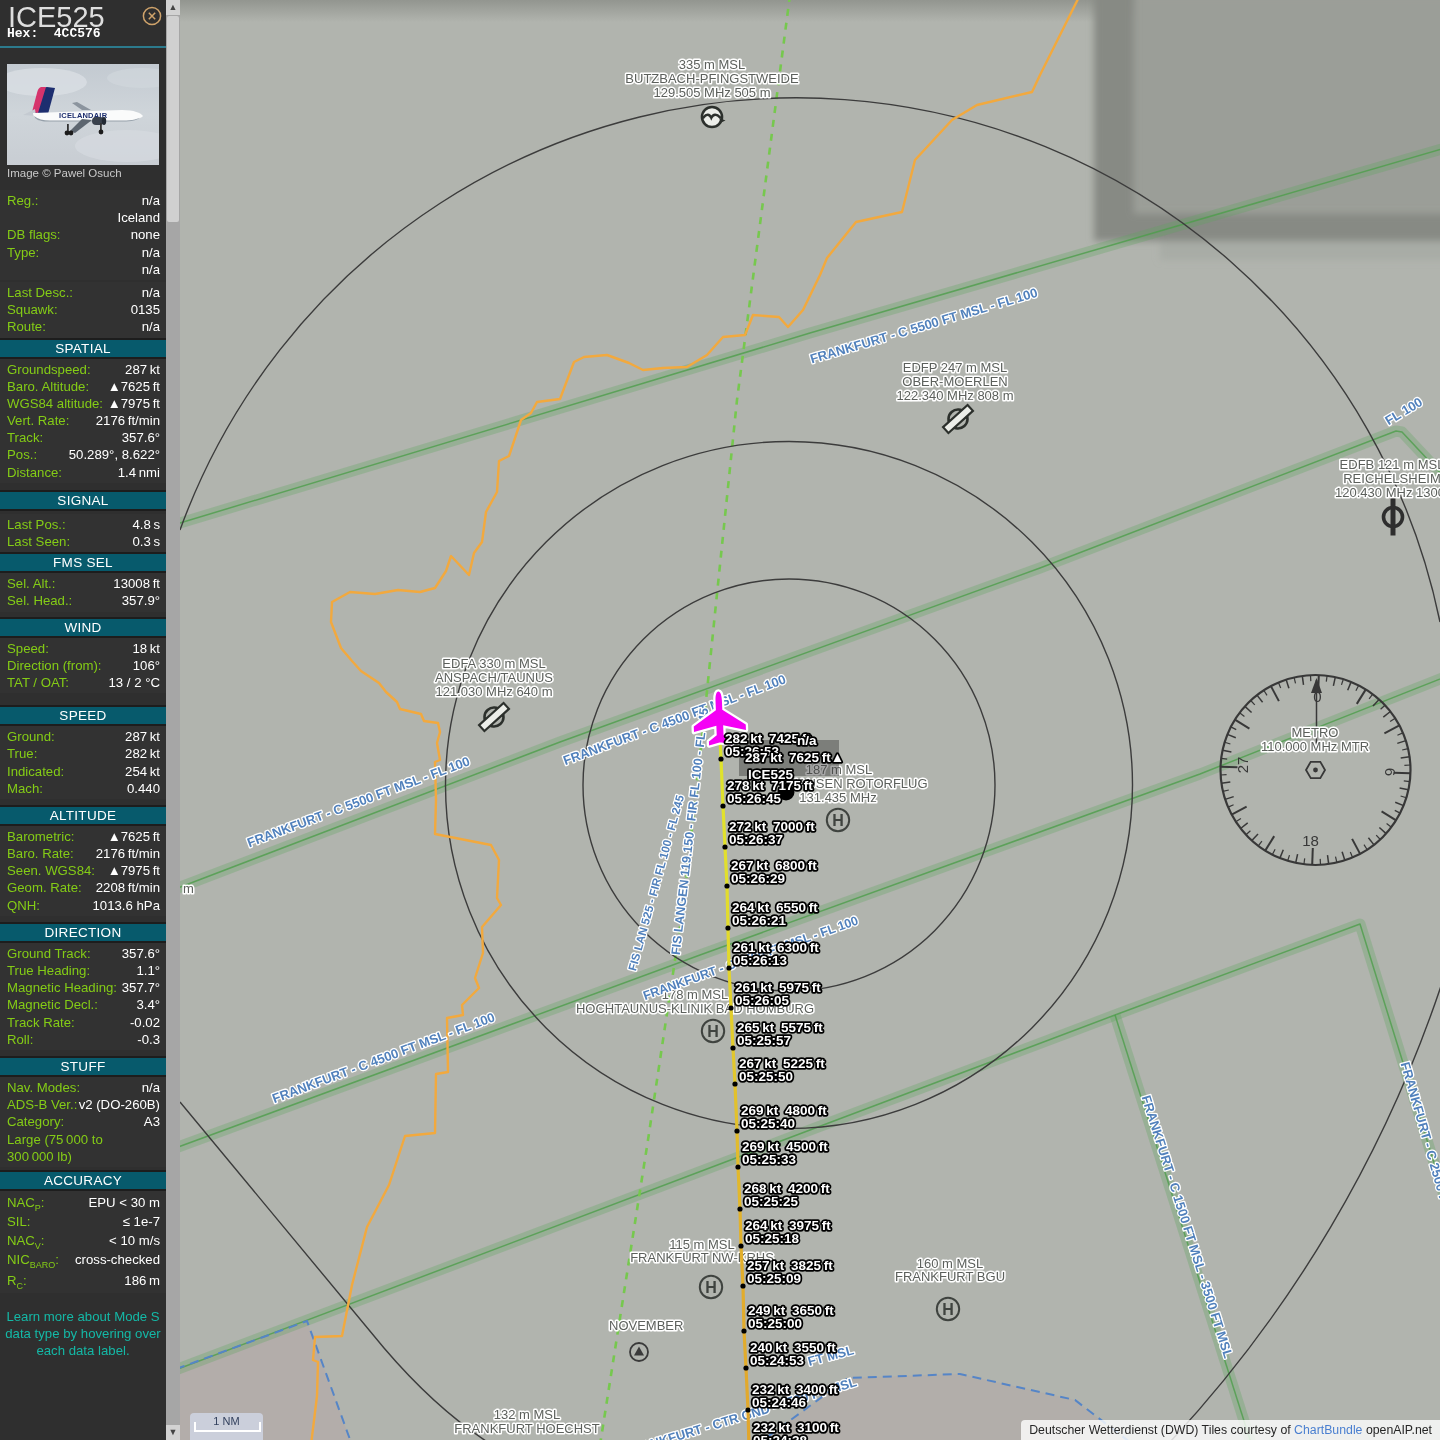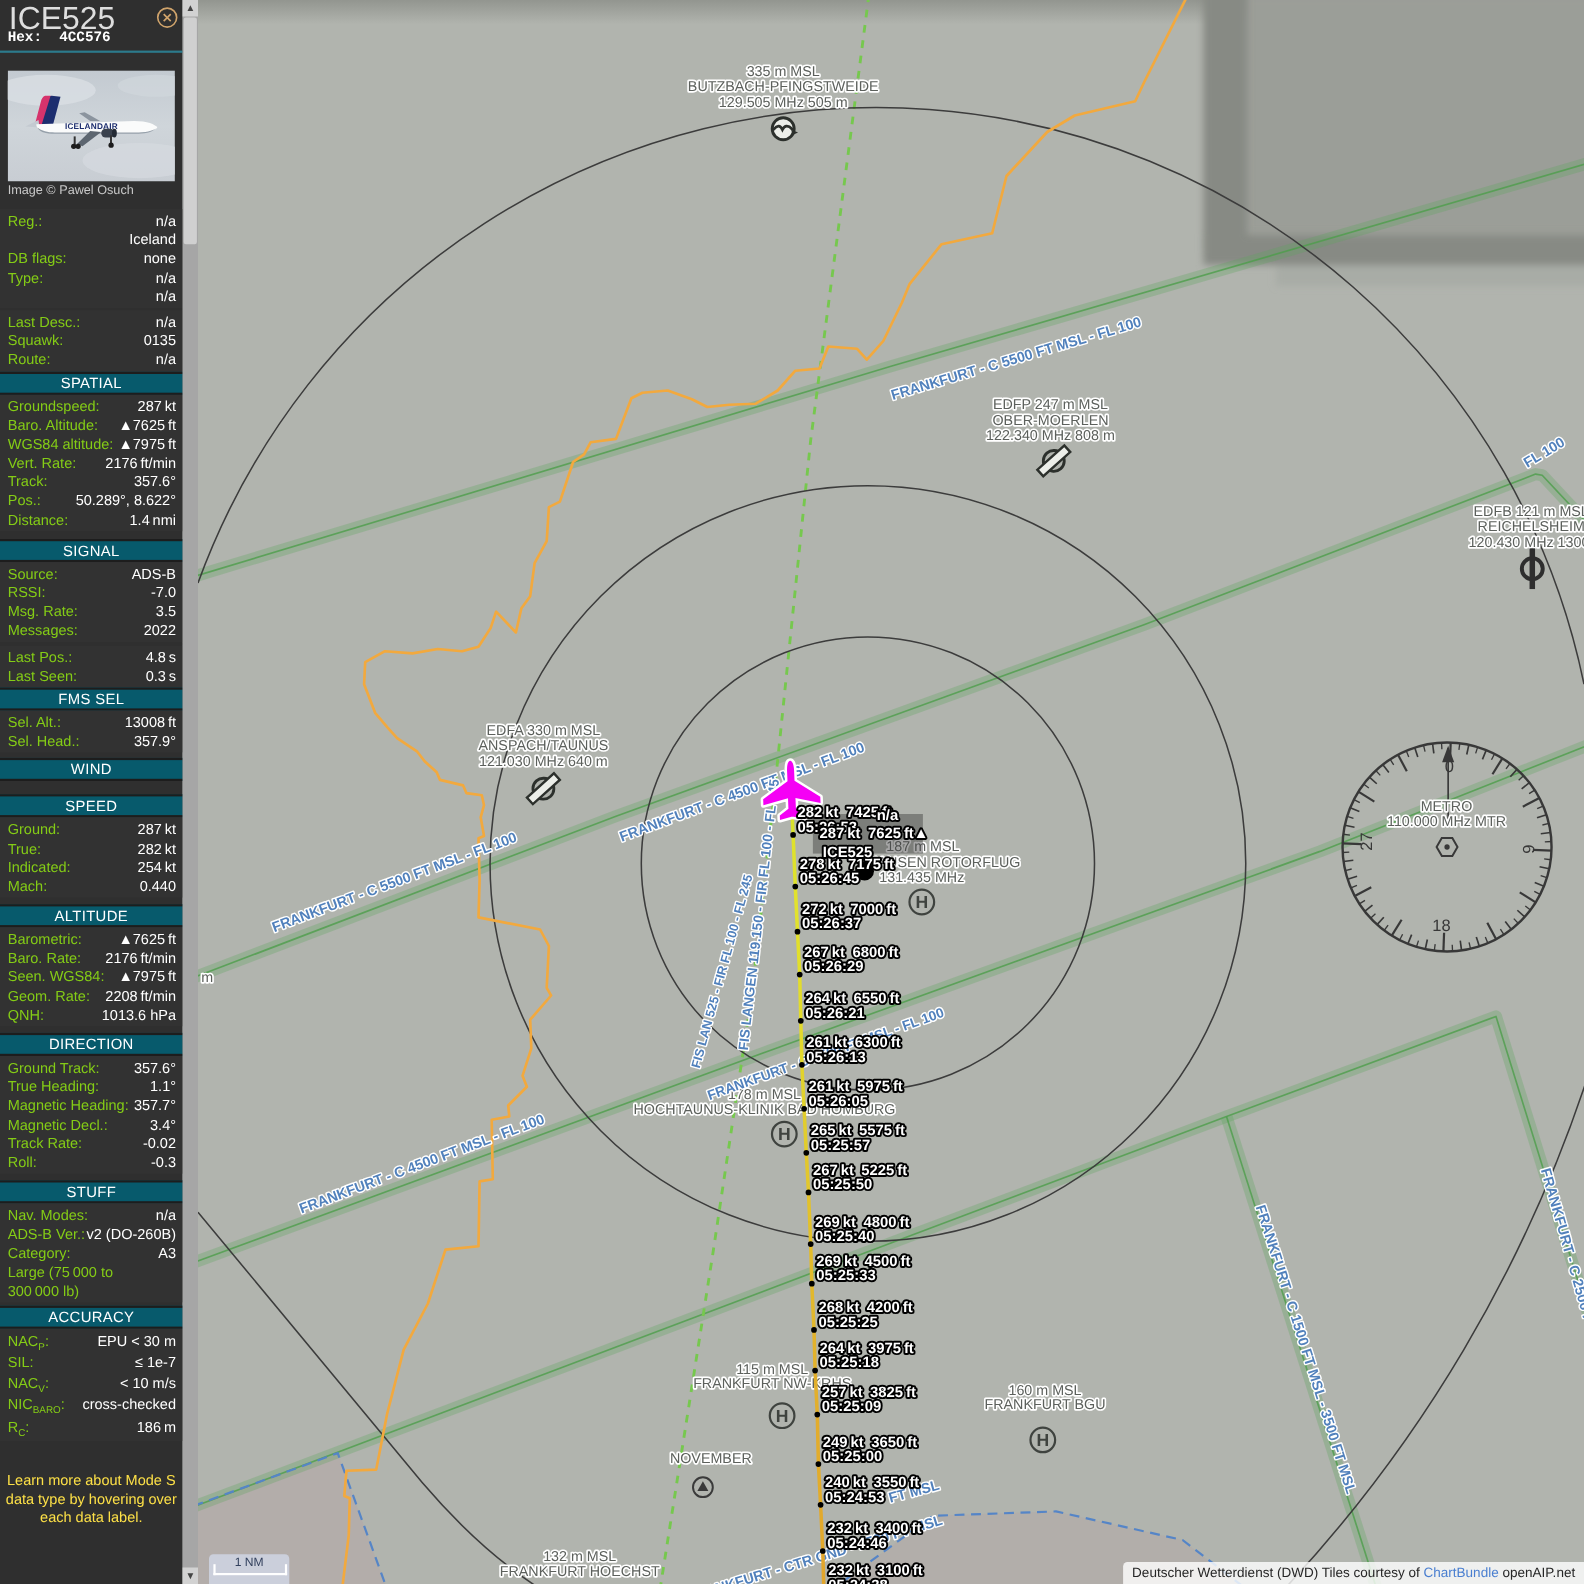--- a/index.html
+++ b/index.html
@@ -424,38 +424,20 @@
       <div class="row">
           <span class="l">Pos.:</span>
           <span class="v">50.289°, 8.622°</span>
         </div>
       <div class="row">
           <span class="l">Distance:</span>
           <span class="v">1.4 nmi</span>
         </div>
     </div>
     <div class="hdr" style="margin-top:7px">SIGNAL</div>
-    <div class="rows">
-      <div class="row">
-          <span class="l">Source:</span>
-          <span class="v">ADS-B</span>
-        </div>
-      <div class="row">
-          <span class="l">RSSI:</span>
-          <span class="v">-7.0</span>
-        </div>
-      <div class="row">
-          <span class="l">Msg. Rate:</span>
-          <span class="v">3.5</span>
-        </div>
-      <div class="row">
-          <span class="l">Messages:</span>
-          <span class="v">2022</span>
-        </div>
-    </div>
     <div class="gap" style="height:3px"></div>
     <div class="rows">
       <div class="row">
           <span class="l">Last Pos.:</span>
           <span class="v">4.8 s</span>
         </div>
       <div class="row">
           <span class="l">Last Seen:</span>
           <span class="v">0.3 s</span>
         </div>
@@ -465,20 +447,34 @@
       <div class="row">
           <span class="l">Sel. Alt.:</span>
           <span class="v">13008 ft</span>
         </div>
       <div class="row">
           <span class="l">Sel. Head.:</span>
           <span class="v">357.9°</span>
         </div>
     </div>
     <div class="hdr" style="margin-top:5px">WIND</div>
+    <div class="rows">
+      <div class="row">
+          <span class="l">Speed:</span>
+          <span class="v">18 kt</span>
+        </div>
+      <div class="row">
+          <span class="l">Direction (from):</span>
+          <span class="v">106°</span>
+        </div>
+      <div class="row">
+          <span class="l">TAT / OAT:</span>
+          <span class="v">13 / 2 °C</span>
+        </div>
+    </div>
     <div class="hdr" style="margin-top:12px">SPEED</div>
     <div class="rows">
       <div class="row">
           <span class="l">Ground:</span>
           <span class="v">287 kt</span>
         </div>
       <div class="row">
           <span class="l">True:</span>
           <span class="v">282 kt</span>
         </div>
@@ -578,21 +574,21 @@
         </div>
       <div class="row" style="height:20px;line-height:20px;">
           <span class="l">NIC<sub>BARO</sub>:</span>
           <span class="v">cross-checked</span>
         </div>
       <div class="row" style="height:21px;line-height:21px;">
           <span class="l">R<sub>C</sub>:</span>
           <span class="v">186 m</span>
         </div>
     </div>
-    <div style="margin-top:27px;text-align:center;font-size:13.2px;line-height:17px;color:#fde047;">
+    <div style="margin-top:15px;text-align:center;font-size:13.2px;line-height:17px;color:#14b8a6;">
       Learn more about Mode S<br>data type by hovering over<br>each data label.
     </div>
   </div>
 </div>
 <div id="sb-scroll">
   <div class="sb-btn" style="top:0;">▲</div>
   <div class="sb-thumb" style="top:16px;height:206px;"></div>
   <div class="sb-btn" style="bottom:0;">▼</div>
 </div>
 

